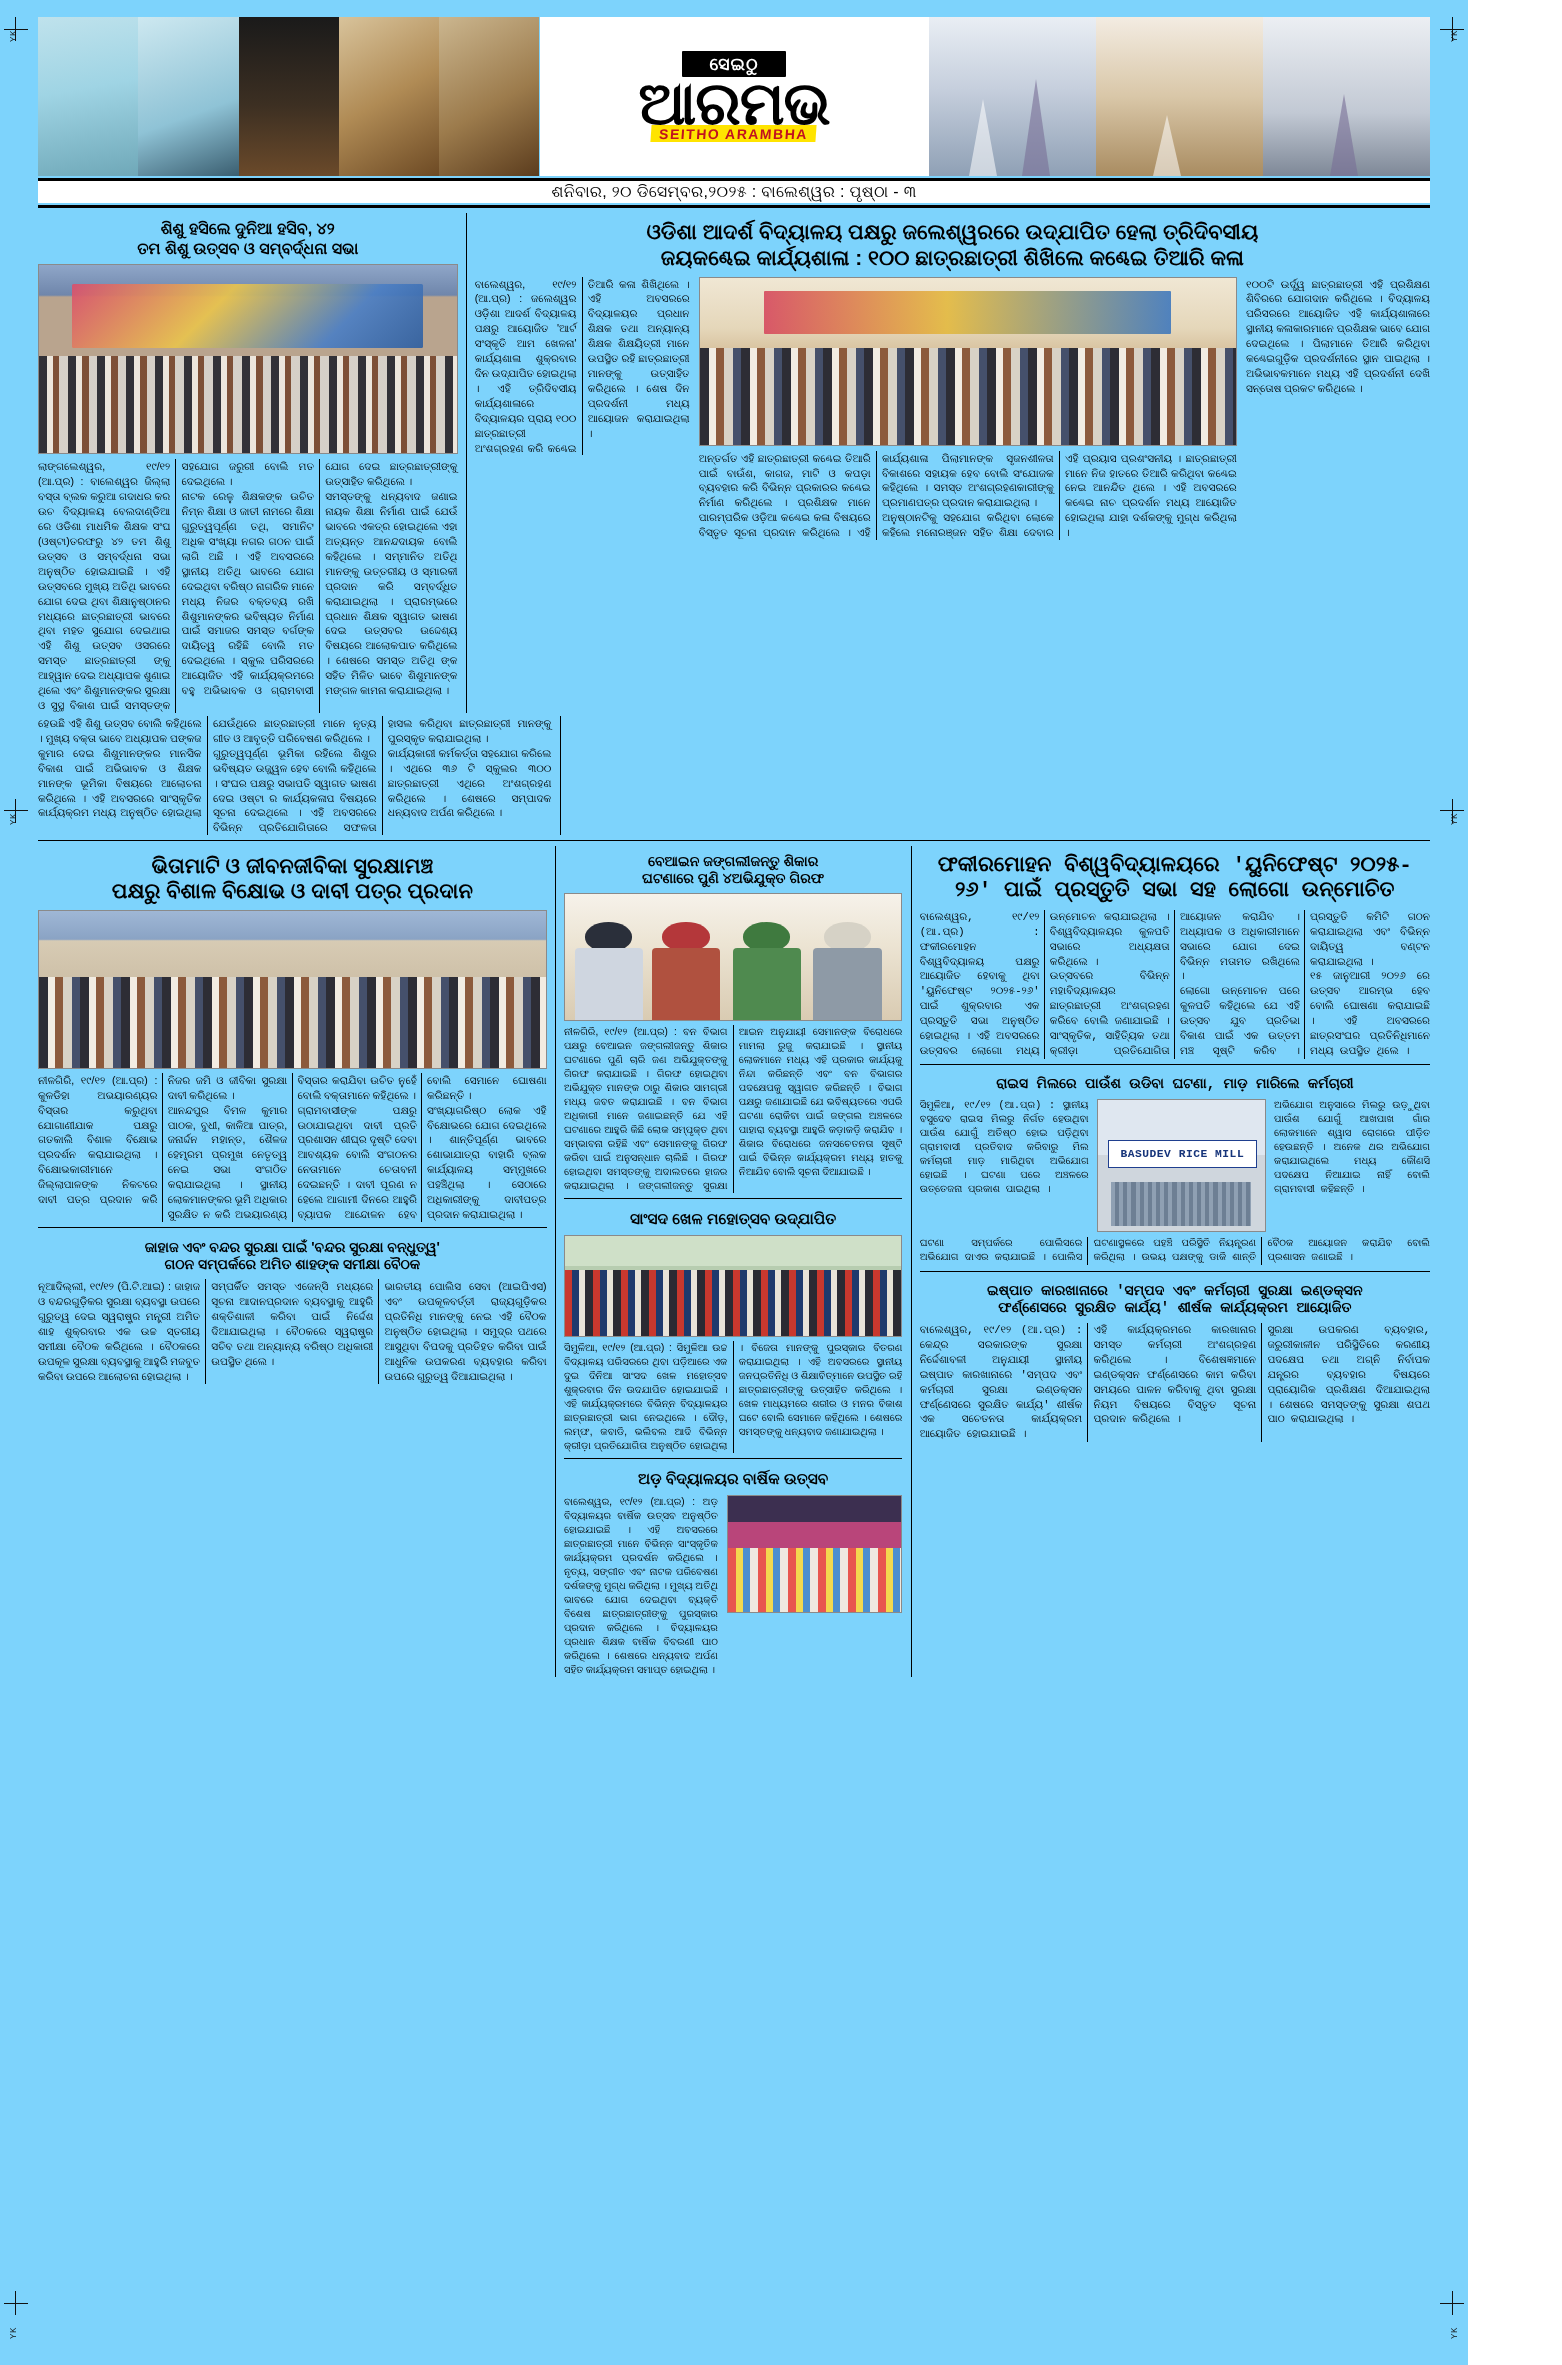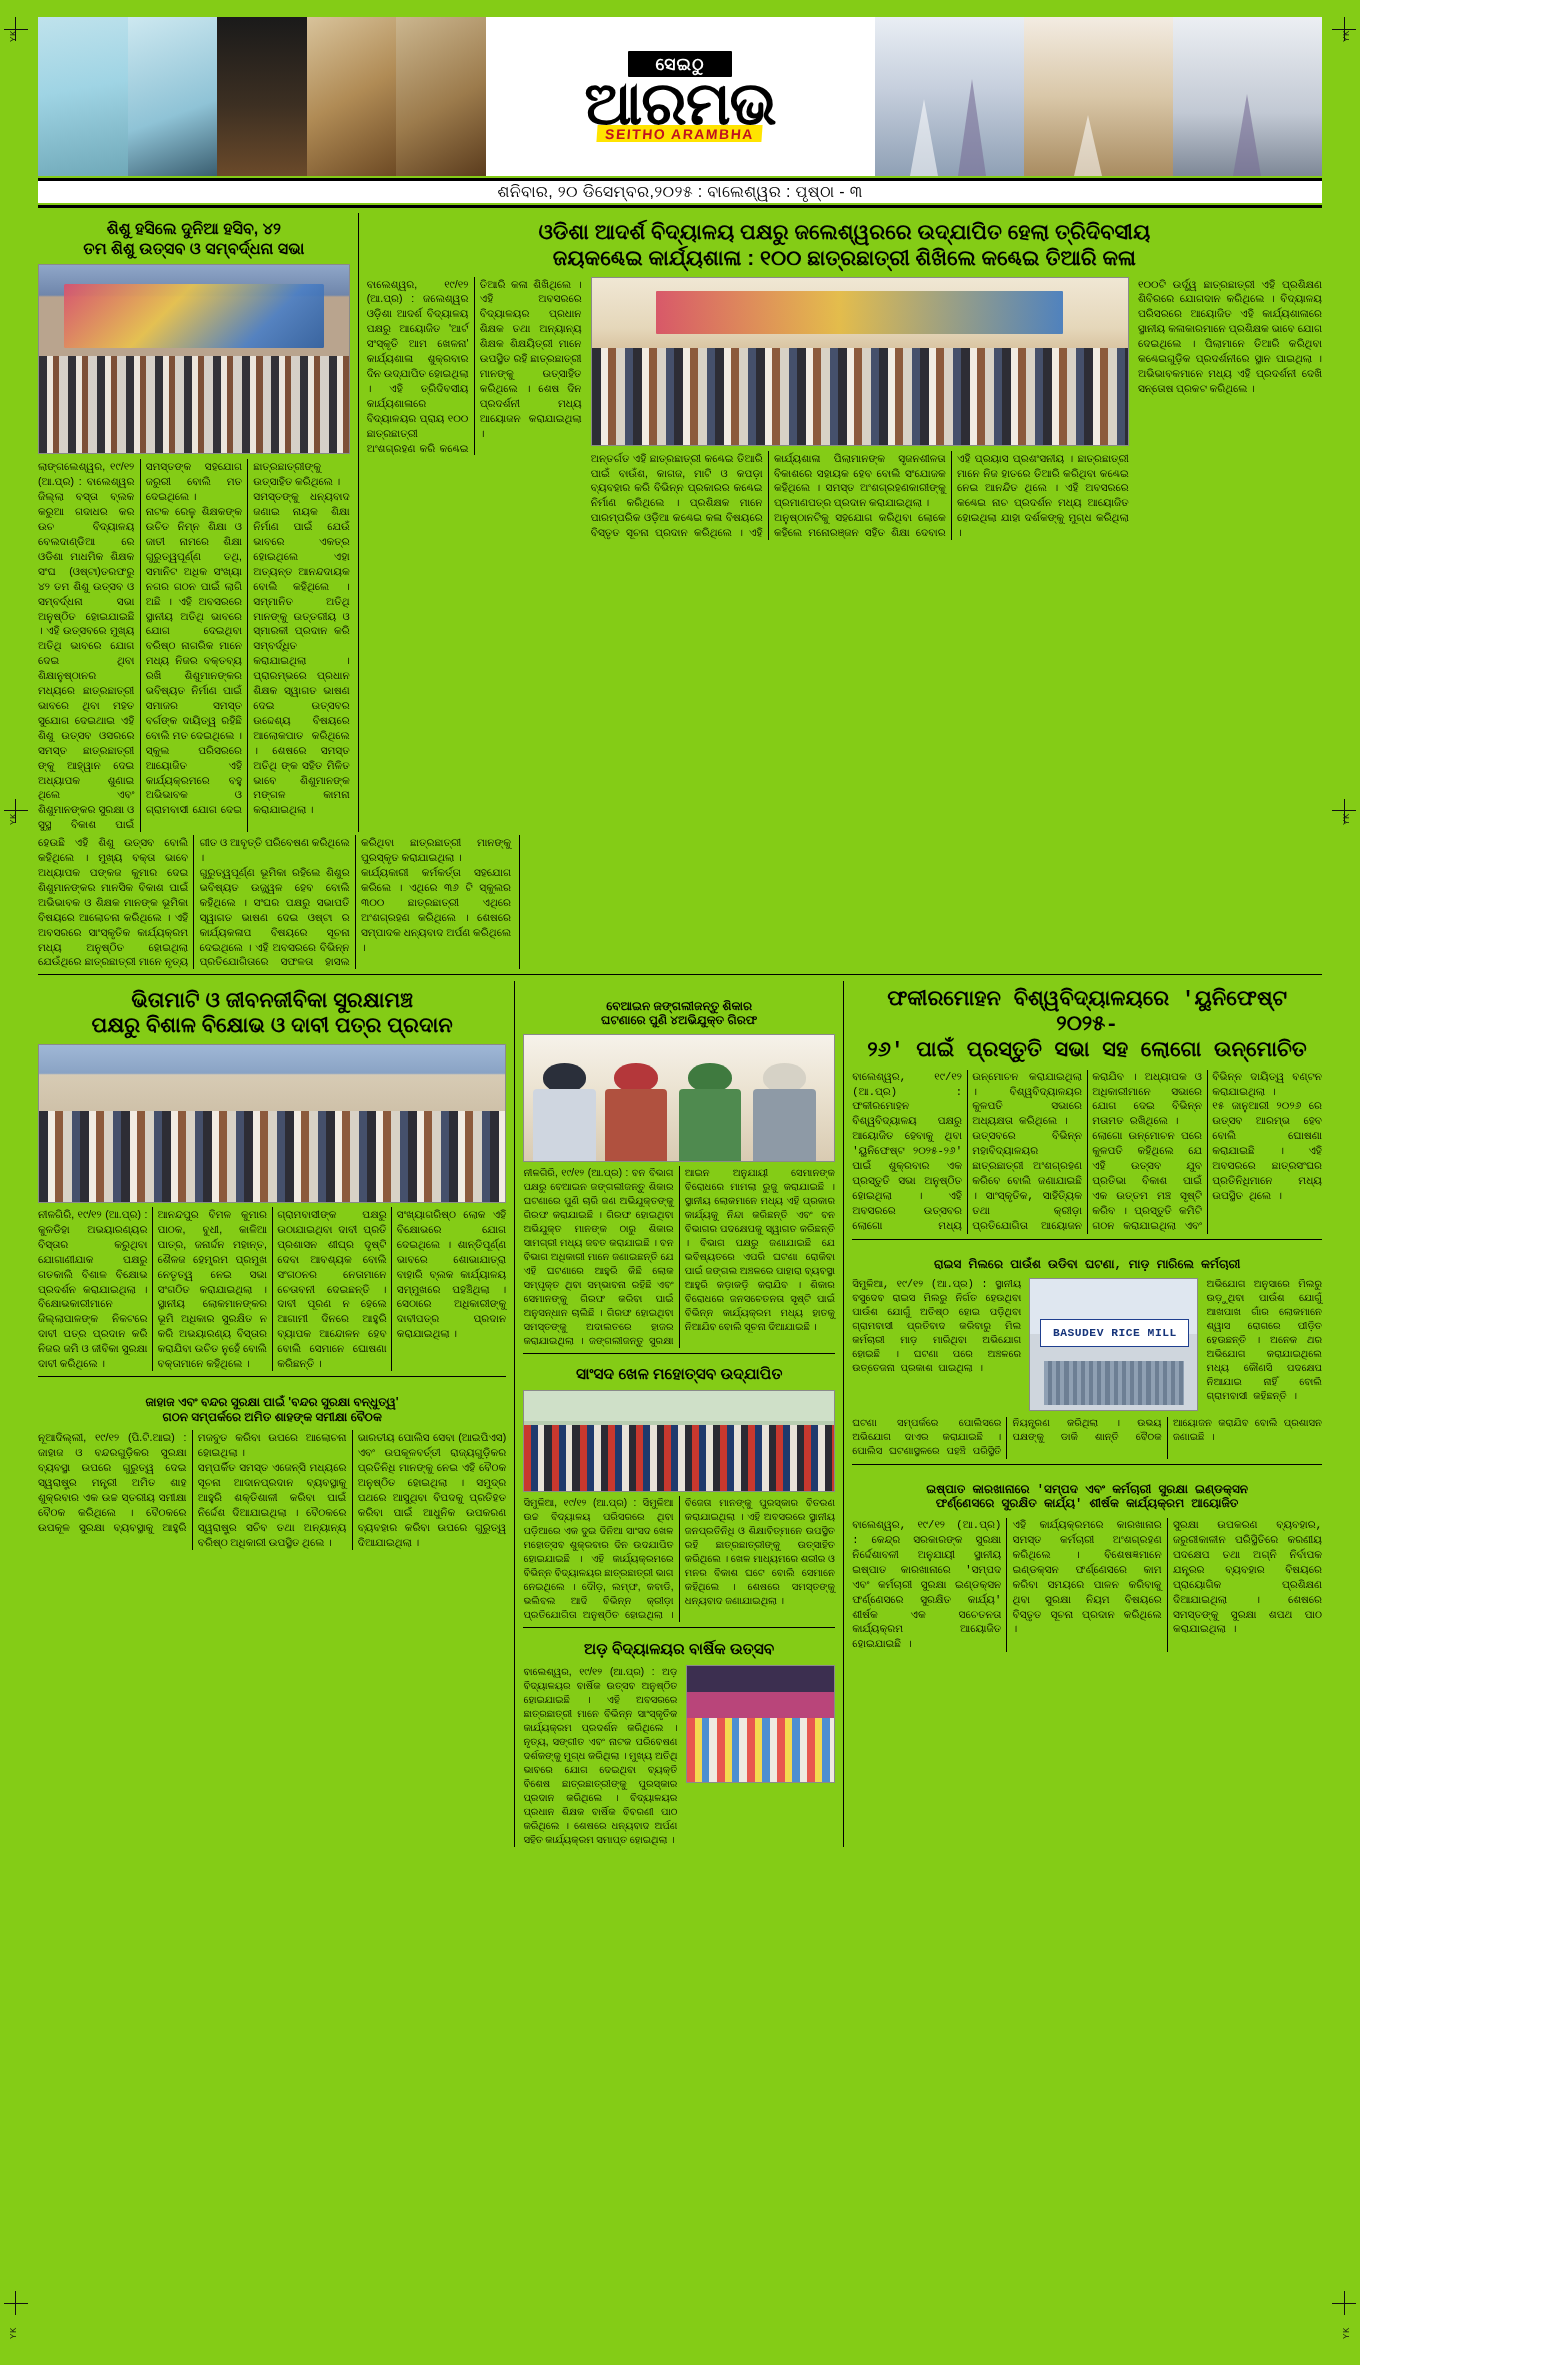--- a/index.html
+++ b/index.html
@@ -3,21 +3,21 @@
 <meta charset="utf-8">
 <title>Seitho Arambha</title>
 <style>
   html,body{margin:0;padding:0;background:#ffffff;}
   body{
     width:1563px;height:2366px;
     font-family:"Liberation Sans","DejaVu Sans",sans-serif;
     color:#000;
     -webkit-font-smoothing:antialiased;
   }
-  .page{position:relative;width:1360px;height:2366px;background:#84cc16;box-sizing:border-box;}
+  .page{position:relative;width:1468px;height:2366px;background:#7dd3fc;box-sizing:border-box;}
 
   
   .crop{position:absolute;width:23.6px;height:23.6px;}
   .crop:before,.crop:after{content:"";position:absolute;background:#111;}
   .crop:before{left:50%;top:0;width:1px;height:100%;margin-left:-0.5px;}
   .crop:after{top:50%;left:0;height:1px;width:100%;margin-top:-0.5px;}
   .crop.tl{left:4.1px;top:17.4px;}
   .crop.tr{right:4.1px;top:17.4px;}
   .crop.ml{left:4.1px;top:799px;}
   .crop.mr{right:4.1px;top:799px;}
@@ -68,21 +68,21 @@
   
   .content{display:flex;gap:0;margin-top:5.1px;}
   .colA{width:574px;}
   .colB{width:382px;}
   .colC{width:576px;font-family:Liberation Mono, monospace;}
   .vsep{width:1px;background:#000;margin:0 8.2px;align-self:stretch;}
 
   .hl{font-weight:bold;text-align:center;line-height:1.22;}
   .hl.xl{font-size:16px;}
   .hl.lg{font-size:21px;}
-  .hl.md{font-size:12px;margin-top:12px;}
+  .hl.md{font-size:14px;}
   .hl.sm{font-size:15.4px;}
   .hl-box{padding:6.1px 2px 6.1px;}
 
   .photo{width:100%;position:relative;overflow:hidden;border:0.5px solid #8a8a8a;box-sizing:border-box;}
 
   .cols2{column-count:2;column-gap:11.3px;column-rule:0.5px solid #000;}
   .cols3{column-count:3;column-gap:11.3px;column-rule:0.5px solid #000;}
   .cols4{column-count:4;column-gap:10.2px;column-rule:0.5px solid #000;}
   .body-txt{font-size:10.5px;line-height:1.42;text-align:justify;text-justify:inter-word;
      word-spacing:-0.3px;hyphens:none;}

